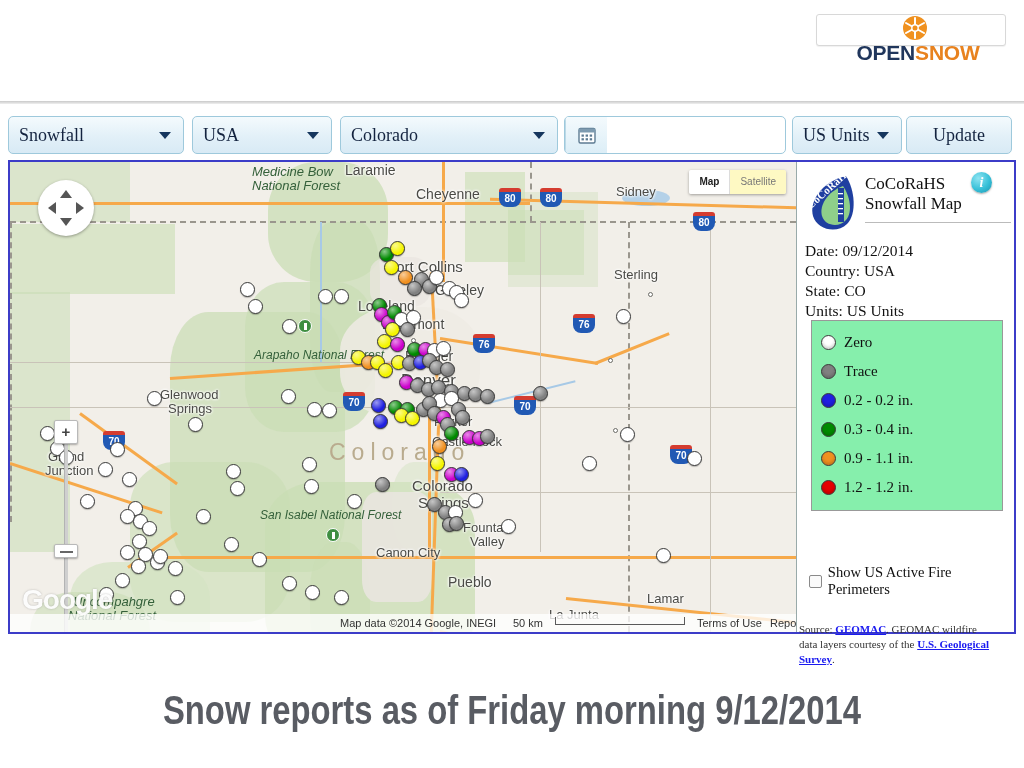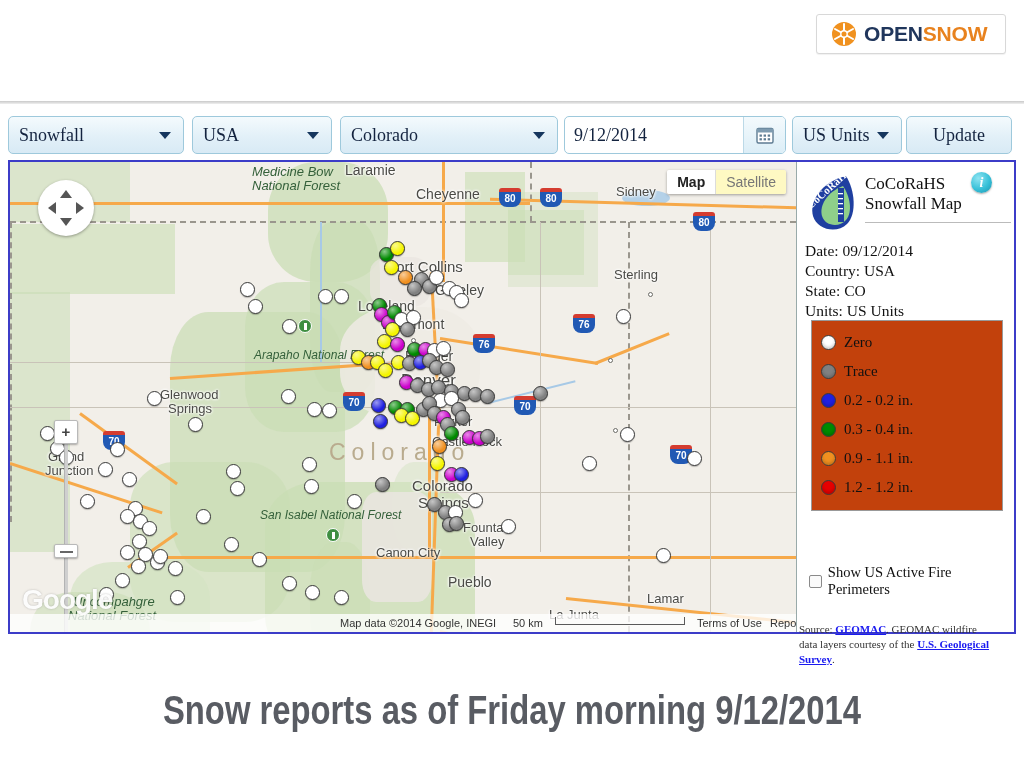--- a/index.html
+++ b/index.html
@@ -6,24 +6,25 @@
   html,body { width:1024px; height:768px; overflow:hidden; }
   body {
     background:#ffffff;
     font-family:"Liberation Serif", serif;
     position:relative;
   }
 
   
   #header { position:absolute; left:0; top:0; width:1024px; height:102px; background:#fff; }
   #logo-box {
-    position:absolute; right:18px; top:14px; width:190px; height:40px;
+    position:absolute; right:18px; top:14px; width:190px; height:32px;
     background:#fff; border:1px solid #d8d8d8; border-radius:3px;
     display:flex; align-items:center; padding-left:14px;
     box-shadow:0 1px 1px rgba(0,0,0,.06);
+    flex-direction:column;
   }
   #logo-mark { width:26px; height:26px; position:relative; flex:0 0 auto; margin-right:7px; }
   #logo-text { font-family:"Liberation Sans", sans-serif; font-weight:bold; font-size:21px; letter-spacing:-.2px; }
   .lt-open { color:#20365c; }
   .lt-snow { color:#e8821e; }
   #header-rule { position:absolute; left:0; top:101px; width:1024px; height:3px;
     background:linear-gradient(to bottom,#c9c9c9 0,#dcdcdc 50%,#efefef 100%); }
 
   
   #toolbar { position:absolute; left:0; top:116px; width:1024px; height:40px; }
@@ -116,21 +117,21 @@
           border:1px solid #b9b9b9; border-radius:2px; box-shadow:0 1px 2px rgba(0,0,0,.3);
           font-family:"Liberation Sans", sans-serif; font-size:15px; font-weight:bold;
           color:#444; text-align:center; line-height:22px; }
   #zoom-in { top:258px; }
   #zoom-handle { position:absolute; left:44px; top:382px; width:24px; height:14px; background:#fff;
           border:1px solid #b9b9b9; border-radius:2px; box-shadow:0 1px 2px rgba(0,0,0,.3); }
   #zoom-handle:after { content:""; position:absolute; left:5px; top:6px; width:13px; height:2px; background:#666; }
 
   #maptype { position:absolute; right:10px; top:8px; height:24px; display:flex;
              box-shadow:0 1px 3px rgba(0,0,0,.35); border-radius:2px; overflow:hidden;
-             font-family:"Liberation Sans", sans-serif; font-size:14px; }
+             font-family:"Liberation Sans", sans-serif; font-size:10px; }
   #mt-map { background:#fff; color:#222; font-weight:bold; padding:0 10px; line-height:24px; }
   #mt-sat { background:#fef9c3; color:#777; padding:0 10px; line-height:24px; border-left:1px solid #dcdcdc; }
 
   #gwatermark { position:absolute; left:12px; bottom:16px;
       font-family:"Liberation Sans", sans-serif; font-size:28px; font-weight:bold;
       color:rgba(255,255,255,.95); text-shadow:0 0 2px rgba(120,120,120,.5);
       letter-spacing:-1px; }
 
   #attrib { position:absolute; left:0; bottom:0; width:786px; height:18px;
       background:rgba(255,255,255,.78);
@@ -147,21 +148,21 @@
   #cocorahs-logo { position:absolute; left:8px; top:10px; width:56px; height:62px; }
   #panel-title { position:absolute; left:68px; top:12px; font-size:17px; color:#111; line-height:20px; }
   #info-icon { position:absolute; left:174px; top:10px; width:21px; height:21px; border-radius:50%;
       background:radial-gradient(circle at 35% 30%, #8fe4f2 0%, #37c0d8 55%, #1c93ad 100%);
       color:#fff; font-style:italic; font-weight:bold; font-size:14px;
       text-align:center; line-height:21px; font-family:"Liberation Serif", serif;
       box-shadow:0 1px 2px rgba(0,0,0,.35); }
   #panel-rule { position:absolute; left:68px; top:60px; width:146px; height:1px; background:#bbb; }
   .pmeta { position:absolute; left:8px; font-size:15.5px; color:#111; }
   #legend { position:absolute; left:14px; top:158px; width:192px;
-      border:1px solid #999; background:#c2410c; padding:7px 9px 8px 9px; }
+      border:1px solid #999; background:#86efac; padding:7px 9px 8px 9px; }
   .lrow { display:flex; align-items:center; height:29px; }
   .lswatch { width:15px; height:15px; border-radius:50%; border:1px solid #3a3a3a;
              margin-right:8px; flex:0 0 auto; box-shadow:inset 0 -2px 3px rgba(0,0,0,.18); }
   .ltext { font-size:15px; color:#111; }
   #fire-row { position:absolute; left:12px; top:402px; display:flex; align-items:center; }
   #fire-cb { width:13px; height:13px; border:1px solid #8a8a8a; background:#fafafa; margin-right:6px; border-radius:2px; }
   #fire-label { font-size:14.5px; color:#111; font-weight:normal; }
   #src { position:absolute; left:2px; top:424px; width:196px; font-size:11px; color:#333; line-height:15px;margin-top:36px; }
   #src a { color:#1a1af0; text-decoration:underline; font-weight:bold; }
 
@@ -200,21 +201,20 @@
   </div>
   <div class="ctl" id="sel-param">
     <span>Snowfall</span>
     <span class="caret"></span>
   </div>
   <div class="ctl" id="sel-state">
     <span>Colorado</span>
     <span class="caret"></span>
   </div>
   <div id="date-wrap">
-    <span id="date-input">9/12/2014</span>
     <span id="date-btn">
       <svg width="20" height="20" viewBox="0 0 20 20">
         <rect x="2" y="3.5" width="16" height="14.5" rx="1.5" fill="#fff" stroke="#5d7b92" stroke-width="1.4"></rect>
         <rect x="2" y="3.5" width="16" height="4" fill="#7e9bb0"></rect>
         <g fill="#5d7b92">
           <rect x="4.5" y="9.5" width="2.4" height="2.2"></rect>
             <rect x="8.6" y="9.5" width="2.4" height="2.2"></rect>
           <rect x="12.7" y="9.5" width="2.4" height="2.2"></rect>
           <rect x="4.5" y="13.2" width="2.4" height="2.2"></rect>
             <rect x="8.6" y="13.2" width="2.4" height="2.2"></rect>

